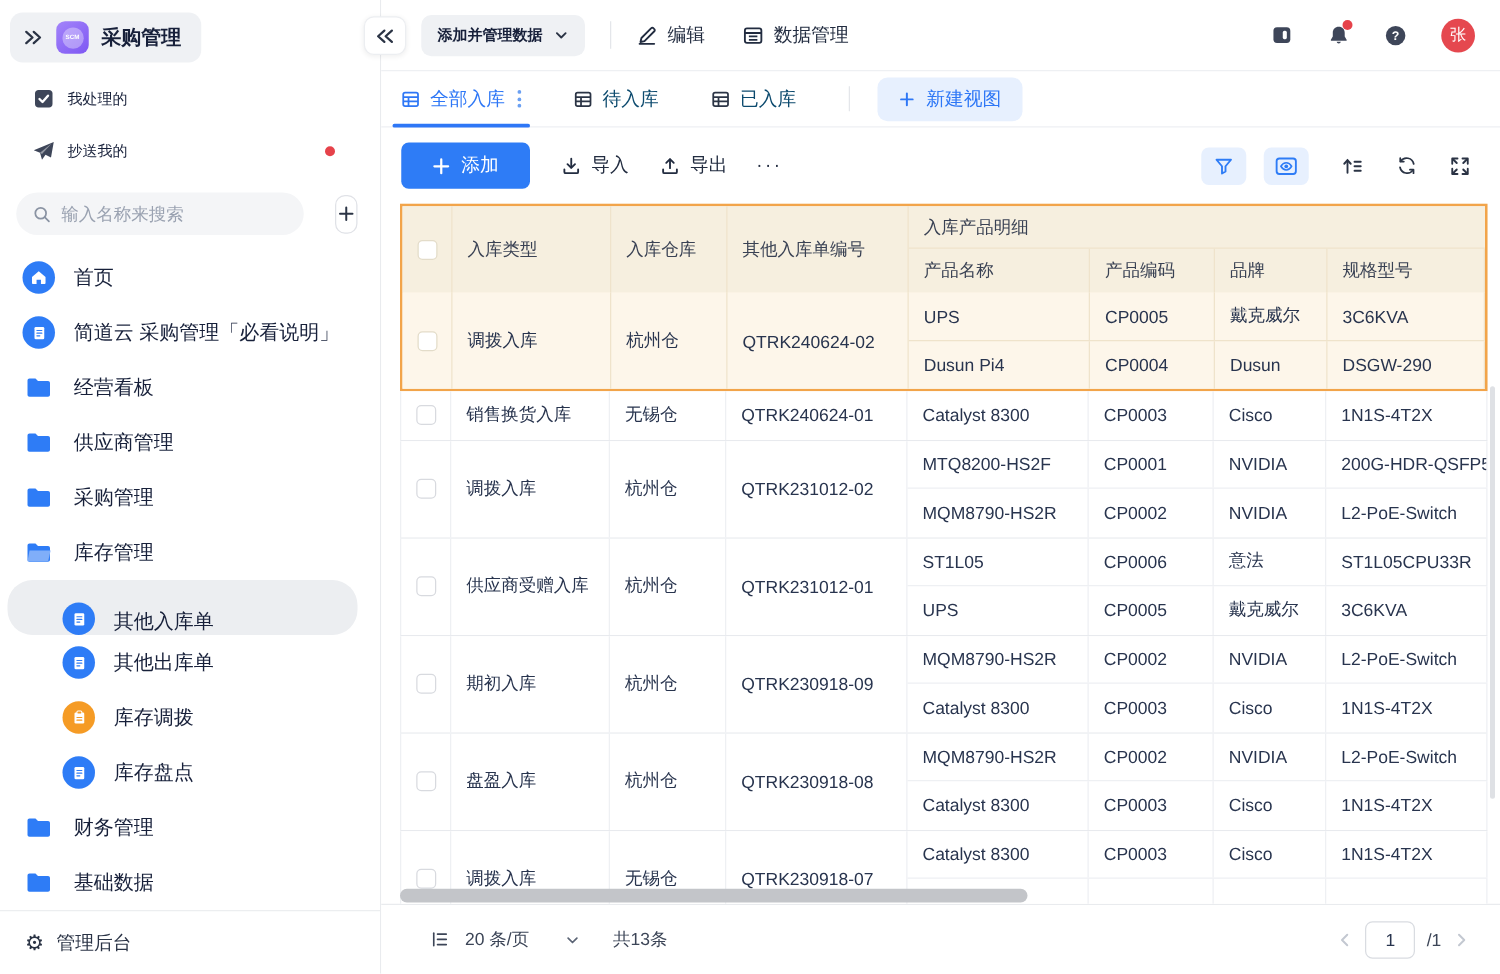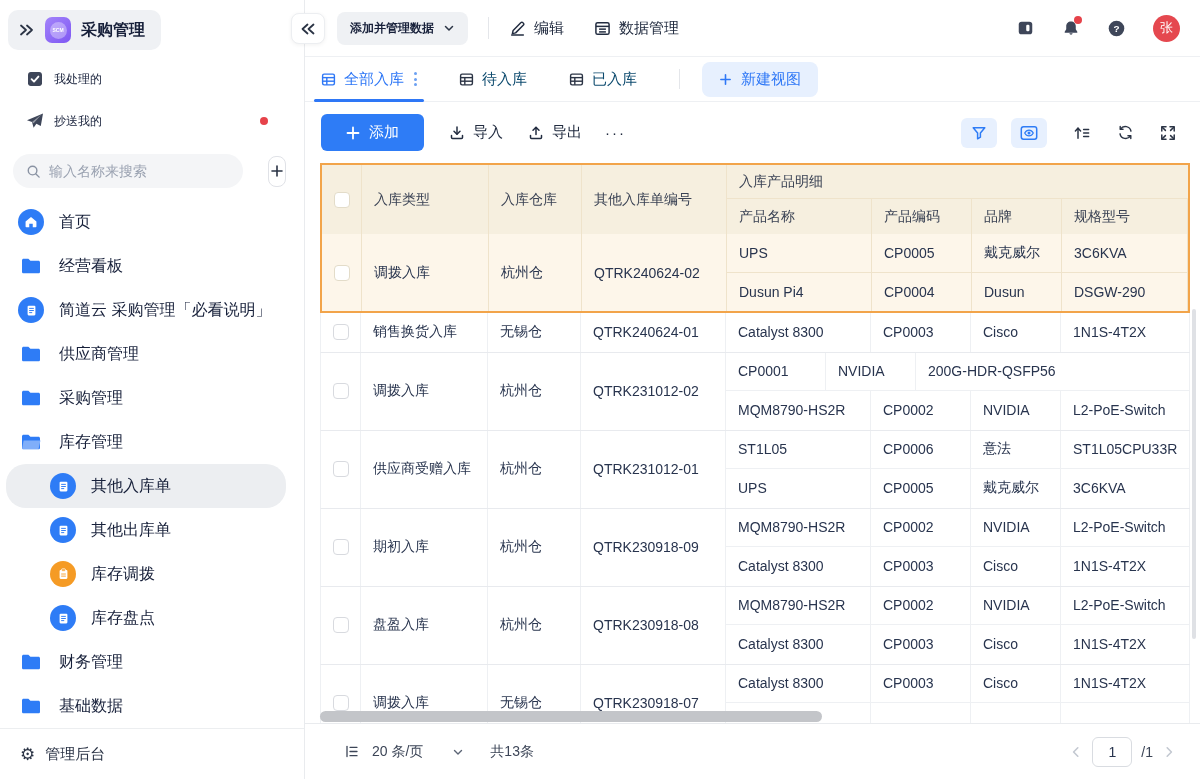--- a/index.html
+++ b/index.html
@@ -26,21 +26,21 @@
     align-items:center; gap:8px; padding:0 13px; }
   .side-pill input { border:none; outline:none; background:transparent; flex:1; font-size:14px;
     font-family:inherit; color:#33405a; }
   .side-pill input::placeholder { color:#9aa2b1; }
   .plus-btn { width:31px; height:31px; background:#fff; border:1px solid #e0e2e7; border-radius:8px;
     display:flex; align-items:center; justify-content:center; cursor:pointer; }
   .nav { flex:1; overflow:hidden; padding-top:4px; }
   .nav-item { height:44px; display:flex; align-items:center; gap:15px; padding-left:18px;
     font-size:16px; color:#17203a; cursor:pointer; }
   .nav-item.child { padding-left:50px; }
-  .nav-item.sel { background:#eceef1; border-radius:20px; margin:0 18px 0 6px; padding-left:44px; }
+  .nav-item.sel { background:#eceef1; border-radius:20px; margin:0 18px 0 6px; padding-left:44px;align-items:flex-end; }
   .nav-ic { width:26px; height:26px; border-radius:50%; display:flex; align-items:center;
     justify-content:center; flex-shrink:0; }
   .nav-ic.blue { background:#2e7cf6; }
   .nav-ic.orange { background:#f59b25; }
   .nav-ic.plain { background:transparent; border-radius:0; }
   .side-footer { border-top:1px solid #eceef0; height:51px; display:flex; align-items:center;
     gap:10px; padding-left:20px; font-size:15px; font-weight:500; color:#2a3345; cursor:pointer; }
   .gear { font-size:17px; color:#2b3445; line-height:1; }
 
   
@@ -204,37 +204,37 @@
     <nav class="nav" id="nav">
         <div class="nav-item">
           <span class="nav-ic blue">
             <svg width="14" height="14" viewBox="0 0 16 16">
               <path d="M8 2.3l6.2 5.2v5.6a.9.9 0 01-.9.9H10v-4H6v4H2.7a.9.9 0 01-.9-.9V7.5z" fill="#fff"></path>
             </svg>
           </span>
           <span>首页</span>
         </div>
         <div class="nav-item">
-          <span class="nav-ic plain">
-            <svg width="24" height="24" viewBox="0 0 24 24">
-              <path fill="#2e7cf6" d="M3 6.3c0-.9.7-1.6 1.6-1.6h4.8l2 2.1h8c.9 0 1.6.7 1.6 1.6v9.3c0 .9-.7 1.6-1.6 1.6H4.6c-.9 0-1.6-.7-1.6-1.6z"></path>
-            </svg>
-          </span>
-          <span>经营看板</span>
-        </div>
-        <div class="nav-item">
           <span class="nav-ic blue">
             <svg width="13" height="13" viewBox="0 0 16 16">
               <rect x="3.2" y="2" width="9.6" height="12" rx="1.3" fill="#fff"></rect>
               <g stroke="#2e7cf6" stroke-width="1.2" stroke-linecap="round">
                 <path d="M5.6 5.4h4.8M5.6 8h4.8M5.6 10.6h2.8"></path>
               </g>
             </svg>
           </span>
           <span>简道云 采购管理「必看说明」</span>
+        </div>
+        <div class="nav-item">
+          <span class="nav-ic plain">
+            <svg width="24" height="24" viewBox="0 0 24 24">
+              <path fill="#2e7cf6" d="M3 6.3c0-.9.7-1.6 1.6-1.6h4.8l2 2.1h8c.9 0 1.6.7 1.6 1.6v9.3c0 .9-.7 1.6-1.6 1.6H4.6c-.9 0-1.6-.7-1.6-1.6z"></path>
+            </svg>
+          </span>
+          <span>经营看板</span>
         </div>
         <div class="nav-item">
           <span class="nav-ic plain">
             <svg width="24" height="24" viewBox="0 0 24 24">
               <path fill="#2e7cf6" d="M3 6.3c0-.9.7-1.6 1.6-1.6h4.8l2 2.1h8c.9 0 1.6.7 1.6 1.6v9.3c0 .9-.7 1.6-1.6 1.6H4.6c-.9 0-1.6-.7-1.6-1.6z"></path>
             </svg>
           </span>
           <span>供应商管理</span>
         </div>
         <div class="nav-item">
@@ -592,20 +592,21 @@
           </div>
           <div class="record">
             <div class="rcell cellw-check">
               <span class="cb"></span>
             </div>
             <div class="rcell cellw-type">调拨入库</div>
             <div class="rcell cellw-wh">杭州仓</div>
             <div class="rcell cellw-code">QTRK231012-02</div>
             <div class="pcol">
               <div class="prow">
+                <div class="pcell cellw-pname">MTQ8200-HS2F</div>
                 <div class="pcell cellw-pcode">CP0001</div>
                 <div class="pcell cellw-brand">NVIDIA</div>
                 <div class="pcell cellw-spec">200G-HDR-QSFP56</div>
               </div>
               <div class="prow">
                 <div class="pcell cellw-pname">MQM8790-HS2R</div>
                 <div class="pcell cellw-pcode">CP0002</div>
                 <div class="pcell cellw-brand">NVIDIA</div>
                 <div class="pcell cellw-spec">L2-PoE-Switch</div>
               </div>

